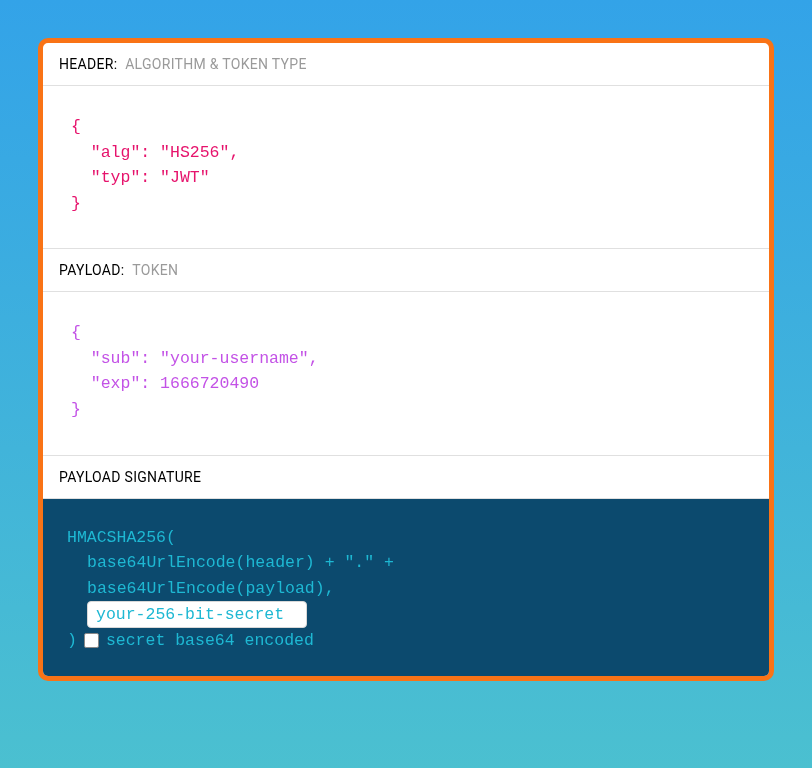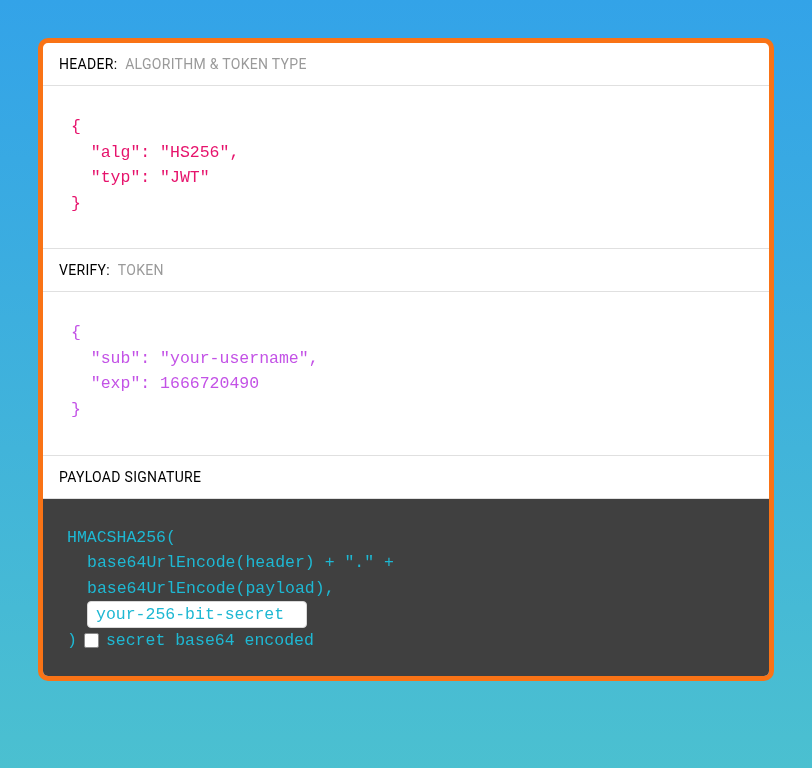--- a/index.html
+++ b/index.html
@@ -43,21 +43,21 @@
       border-bottom: 1px solid #e0e0e0;
     }
     .section-body.header-json {
       color: #e6136c;
     }
     .section-body.payload-json {
       color: #c352e6;
     }
     .section-body.signature {
       color: #1eb8d3;
-      background: #404040;
+      background: #0c4a6e;
       padding: 26px 20px 22px 24px;
       border-bottom: none;
     }
     .section-header.no-sub {
       padding: 13px 16px;
     }
     .secret-input {
       font-family: inherit;
       font-size: 16.5px;
       color: #1eb8d3;
@@ -93,21 +93,21 @@
   <div class="section-header">
     <span class="label">HEADER:</span>
     <span class="sublabel">ALGORITHM &amp; TOKEN TYPE</span>
   </div>
   <div class="section-body header-json"><span id="header-json">{
   "alg": "HS256",
   "typ": "JWT"
 }</span></div>
 
   <div class="section-header">
-    <span class="label">VERIFY:</span>
+    <span class="label">PAYLOAD:</span>
     <span class="sublabel">TOKEN</span>
   </div>
   <div class="section-body payload-json"><span id="payload-json">{
   "sub": "your-username",
   "exp": 1666720490
 }</span></div>
 
   <div class="section-header no-sub">
     <span class="label">PAYLOAD SIGNATURE</span>
   </div>

